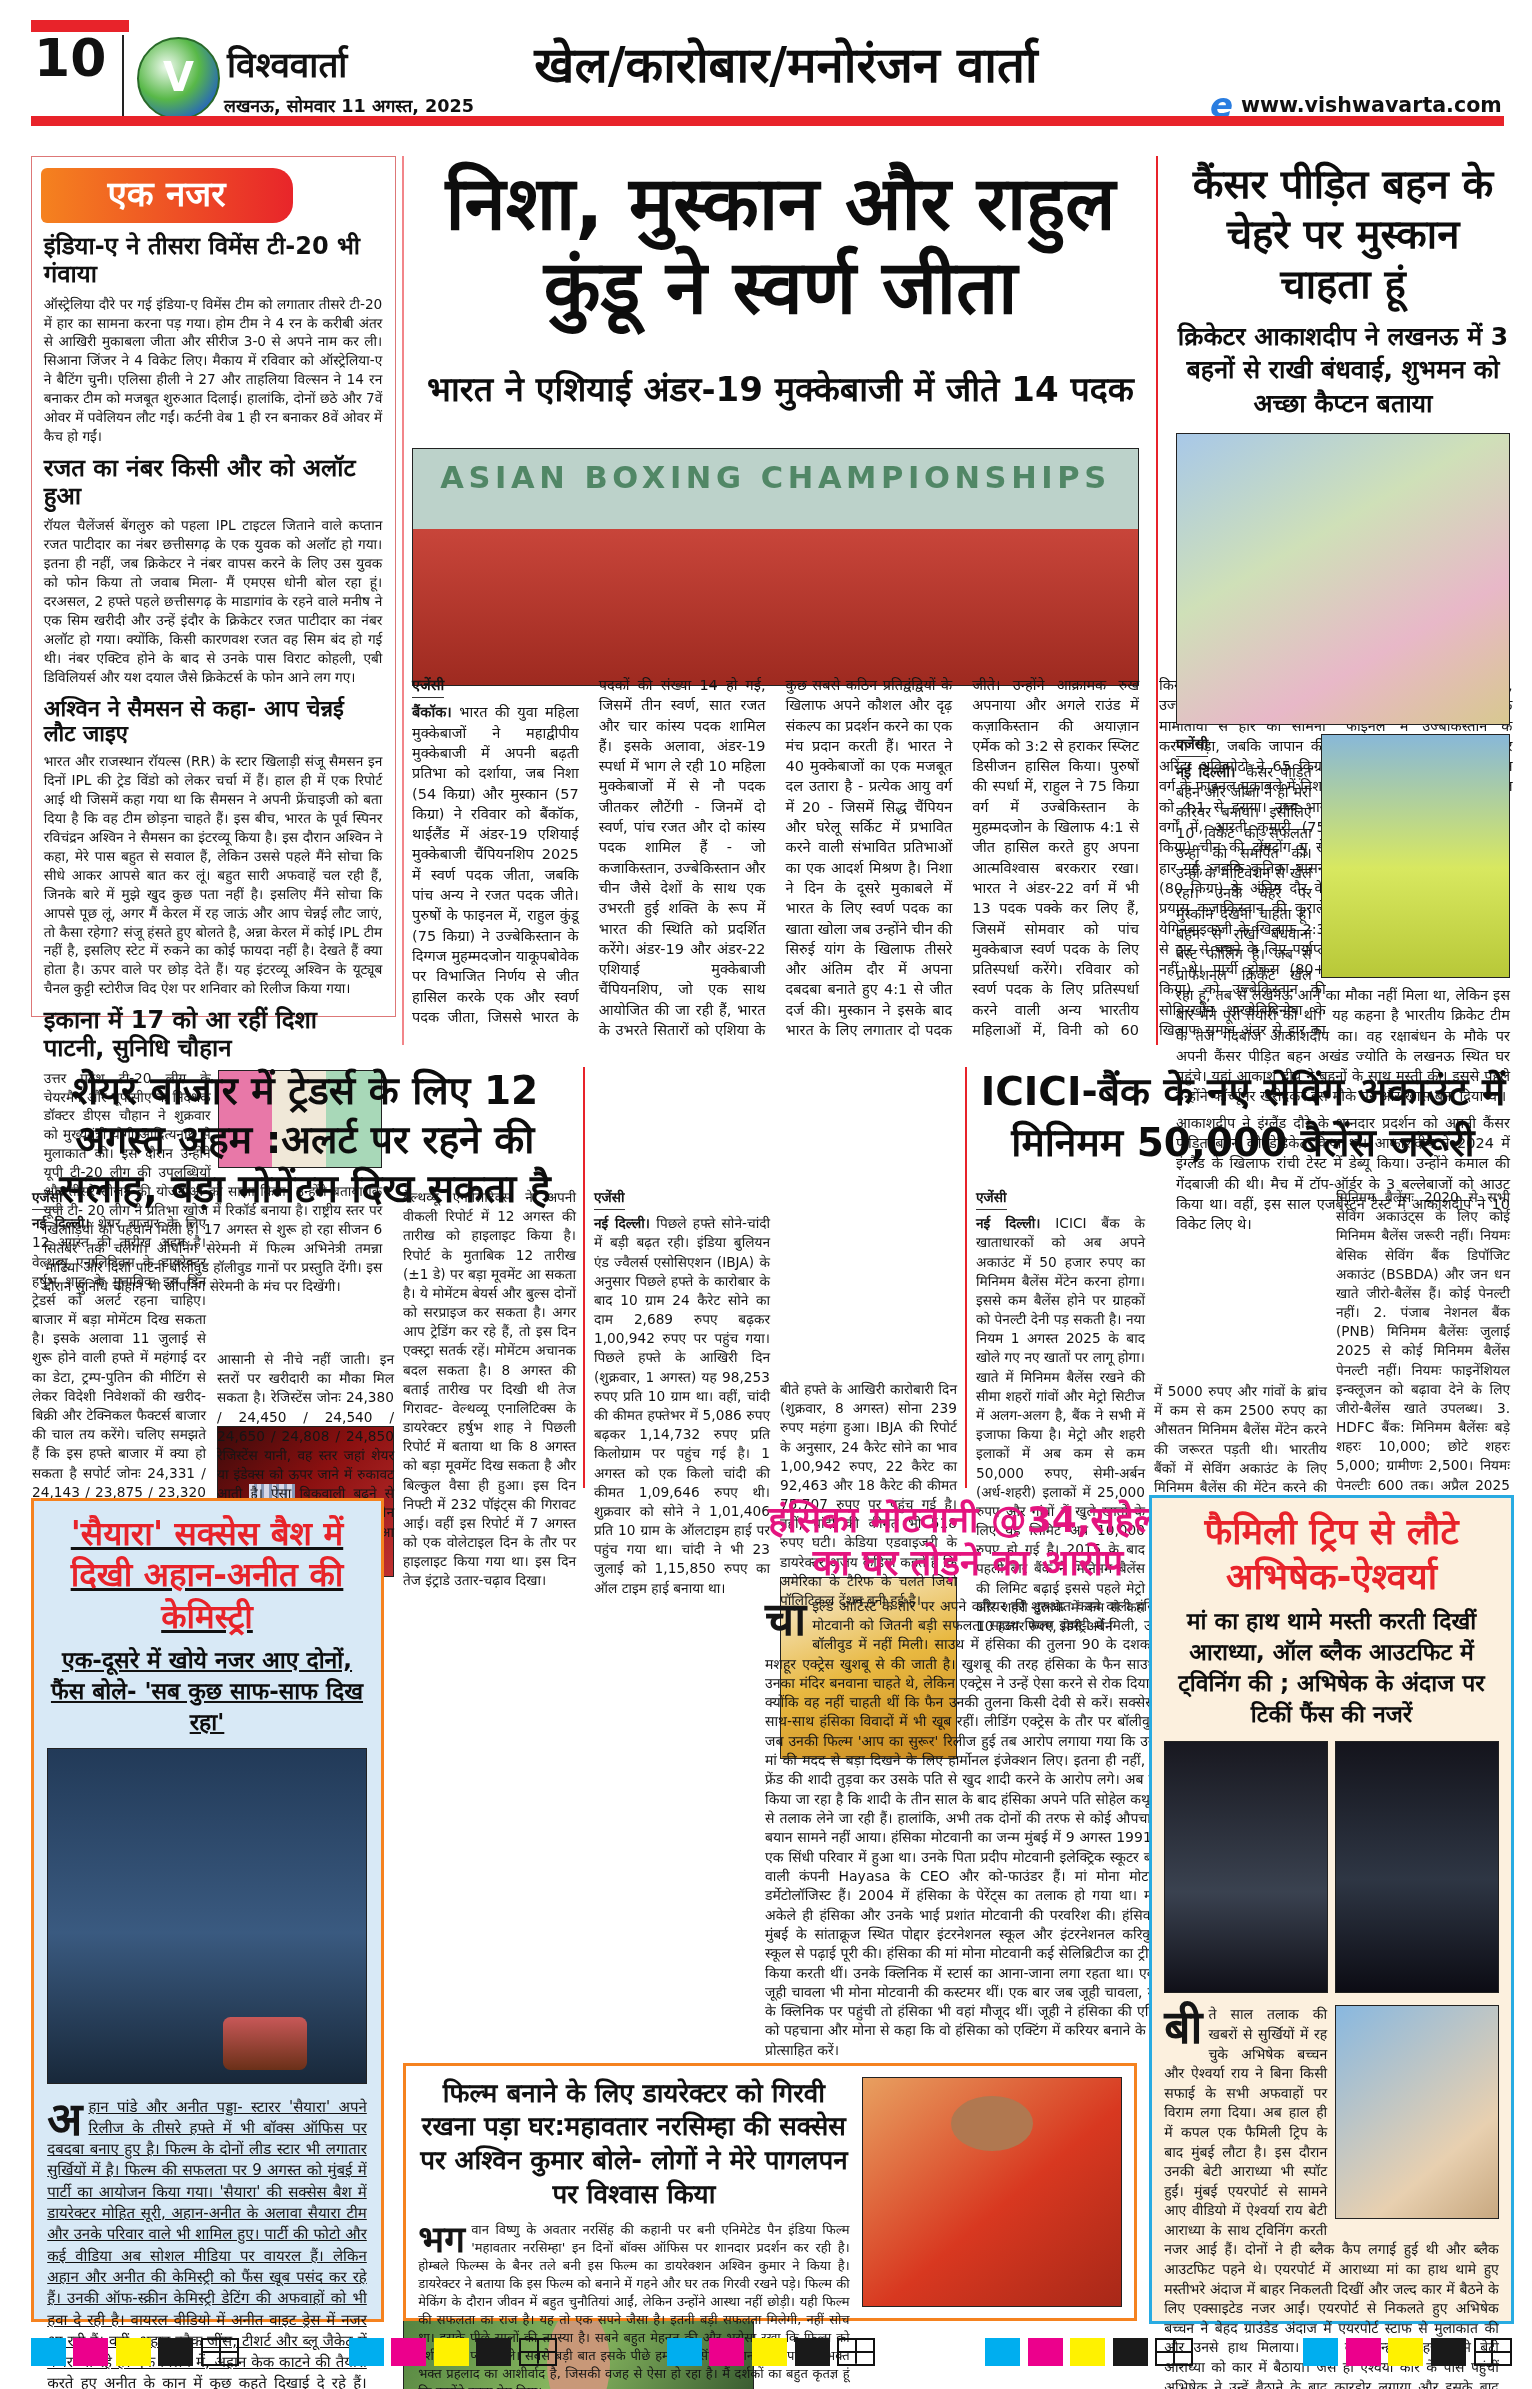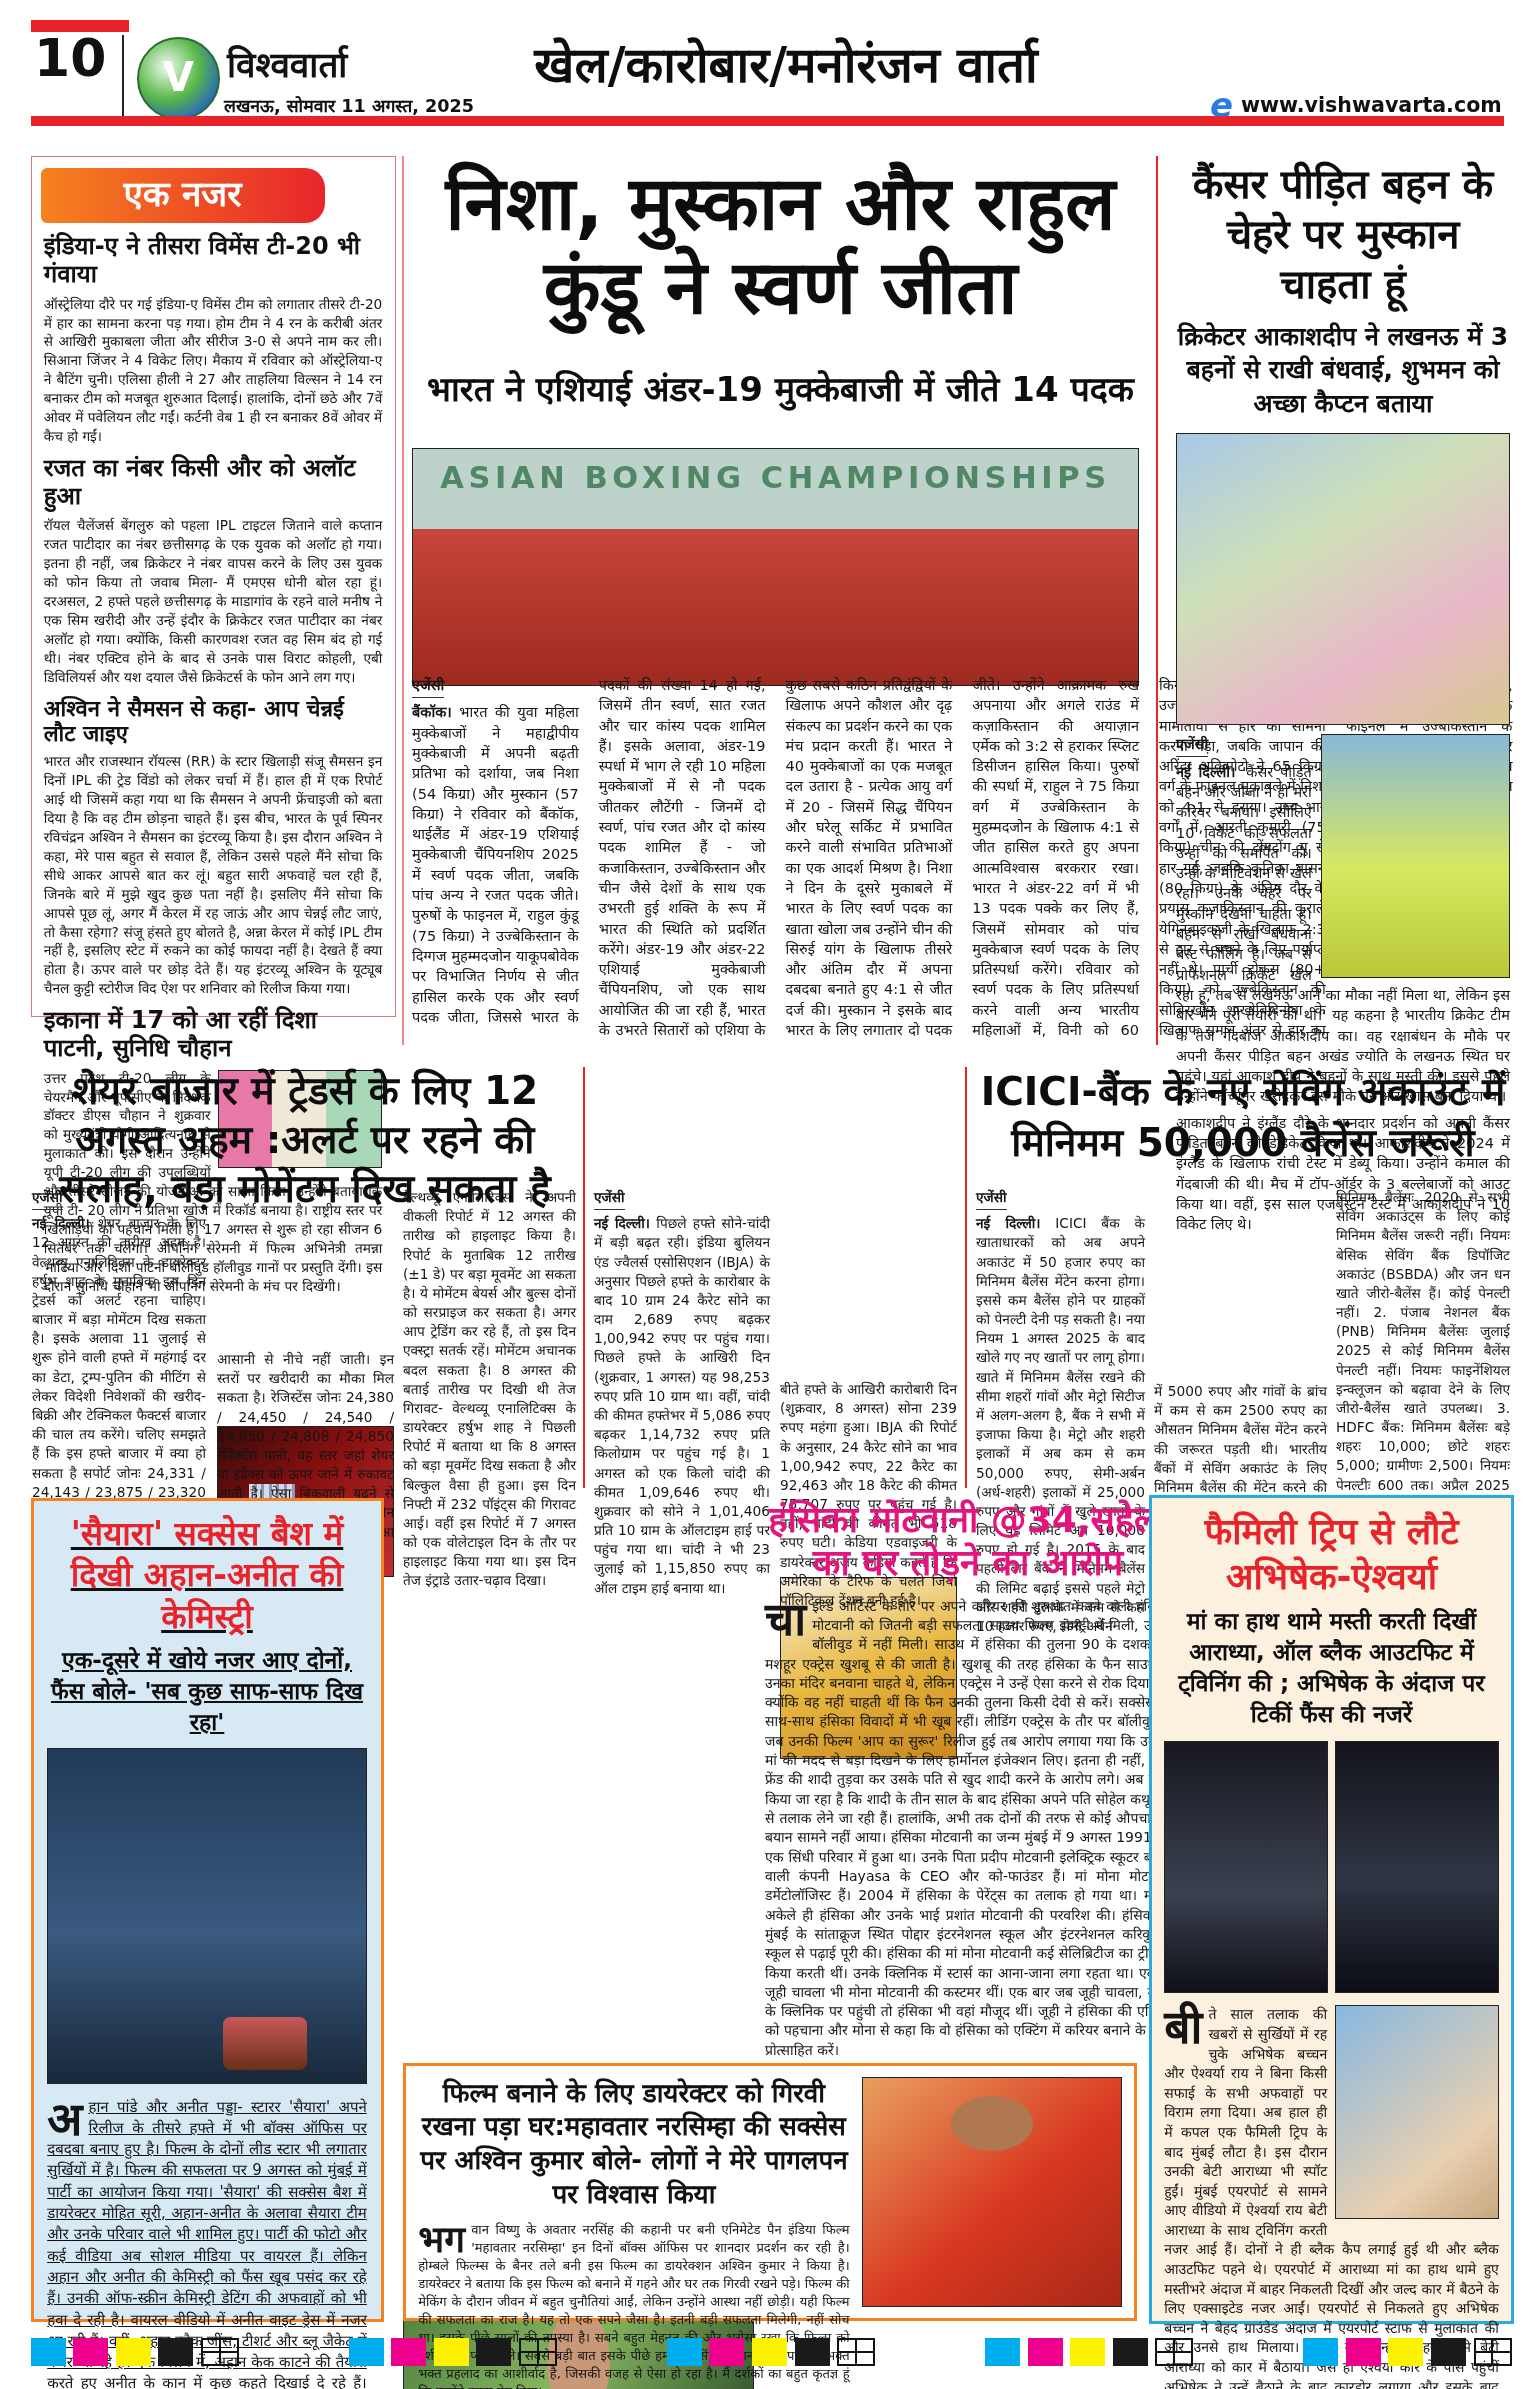--- a/index.html
+++ b/index.html
@@ -31,21 +31,21 @@
   <div class="abs" style="left:122px;top:35px;width:2.3px;height:87px;background:#222;"></div>
   <div class="abs" style="left:137px;top:37px;width:79px;height:79px;border-radius:50%;background:radial-gradient(circle at 35% 35%, #eefaee, #58b848 45%, #2868b8 78%, #184888);border:2.3px solid #2a6a2a;text-align:center;line-height:76px;color:#fff;font-weight:bold;font-size:40px;"><span>V</span></div>
   <div class="abs" style="left:227px;top:40px;font-size:35px;font-weight:bold;">विश्ववार्ता</div>
   <div class="abs" style="left:224px;top:93px;font-size:17.6px;font-weight:bold;">लखनऊ, सोमवार 11 अगस्त, 2025</div>
   <div class="abs hl" style="left:427px;top:34px;width:718px;font-size:49px;line-height:1.3;">खेल/कारोबार/मनोरंजन वार्ता</div>
   <div class="abs" style="left:1210px;top:85px;font-size:34px;font-weight:bold;font-style:italic;color:#2a7de0;">e</div>
   <div class="abs" style="left:1241px;top:93px;font-size:20.6px;font-weight:bold;">www.vishwavarta.com</div>
   <div class="abs redrule" style="left:30.5px;top:116px;width:1473px;height:10px;"></div>
 
   <div class="abs" style="left:30.5px;top:156px;width:365px;height:861px;border:1.5px solid #dd7777;box-sizing:border-box;padding:9.2px 12.2px;">
-    <div style="width:284px;height:55px;background:linear-gradient(90deg,#f5821f,#e8252a);border-radius:6.1px 20px 20px 6.1px;color:#fff;font-size:35px;font-weight:bold;text-align:center;line-height:53px;margin:1.5px 0 10.7px -3.1px;">एक नजर</div>
+    <div style="width:252px;height:55px;background:linear-gradient(90deg,#f5821f,#e8252a);border-radius:6.1px 20px 20px 6.1px;color:#fff;font-size:35px;font-weight:bold;text-align:center;line-height:53px;margin:1.5px 0 10.7px -3.1px;">एक नजर</div>
 
     <div>
       <div style="font-size:24px;font-weight:bold;line-height:1.15;margin-bottom:6.1px;">इंडिया-ए ने तीसरा विमेंस टी-20 भी गंवाया</div>
       <div class="bodytext" style="font-size:13.7px;line-height:1.38;margin-bottom:9.2px;">ऑस्ट्रेलिया दौरे पर गई इंडिया-ए विमेंस टीम को लगातार तीसरे टी-20 में हार का सामना करना पड़ गया। होम टीम ने 4 रन के करीबी अंतर से आखिरी मुकाबला जीता और सीरीज 3-0 से अपने नाम कर ली। सिआना जिंजर ने 4 विकेट लिए। मैकाय में रविवार को ऑस्ट्रेलिया-ए ने बैटिंग चुनी। एलिसा हीली ने 27 और ताहलिया विल्सन ने 14 रन बनाकर टीम को मजबूत शुरुआत दिलाई। हालांकि, दोनों छठे और 7वें ओवर में पवेलियन लौट गईं। कर्टनी वेब 1 ही रन बनाकर 8वें ओवर में कैच हो गईं।</div>
     </div>
 
     <div>
       <div style="font-size:24px;font-weight:bold;line-height:1.15;margin-bottom:6.1px;">रजत का नंबर किसी और को अलॉट हुआ</div>
       <div class="bodytext" style="font-size:13.7px;line-height:1.38;margin-bottom:9.2px;">रॉयल चैलेंजर्स बेंगलुरु को पहला IPL टाइटल जिताने वाले कप्तान रजत पाटीदार का नंबर छत्तीसगढ़ के एक युवक को अलॉट हो गया। इतना ही नहीं, जब क्रिकेटर ने नंबर वापस करने के लिए उस युवक को फोन किया तो जवाब मिला- मैं एमएस धोनी बोल रहा हूं। दरअसल, 2 हफ्ते पहले छत्तीसगढ़ के माडागांव के रहने वाले मनीष ने एक सिम खरीदी और उन्हें इंदौर के क्रिकेटर रजत पाटीदार का नंबर अलॉट हो गया। क्योंकि, किसी कारणवश रजत वह सिम बंद हो गई थी। नंबर एक्टिव होने के बाद से उनके पास विराट कोहली, एबी डिविलियर्स और यश दयाल जैसे क्रिकेटर्स के फोन आने लग गए।</div>
     </div>

